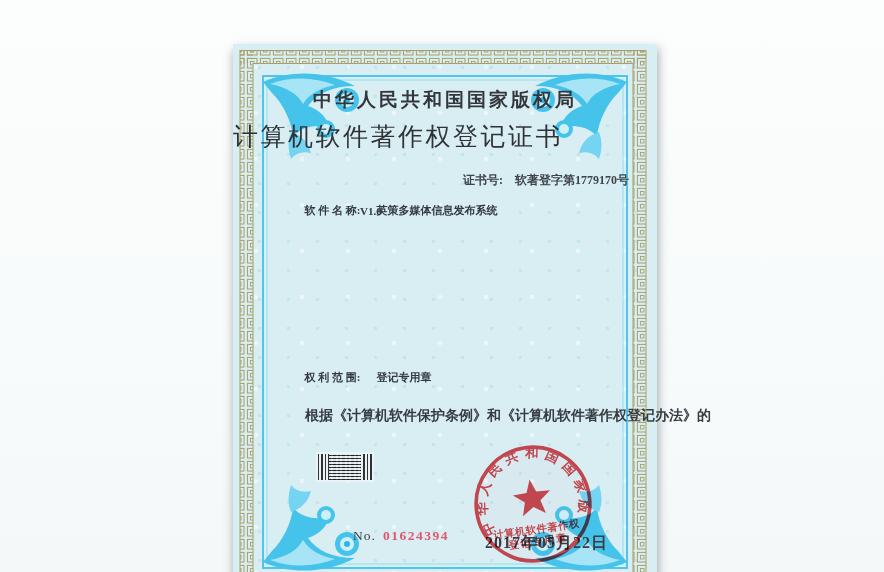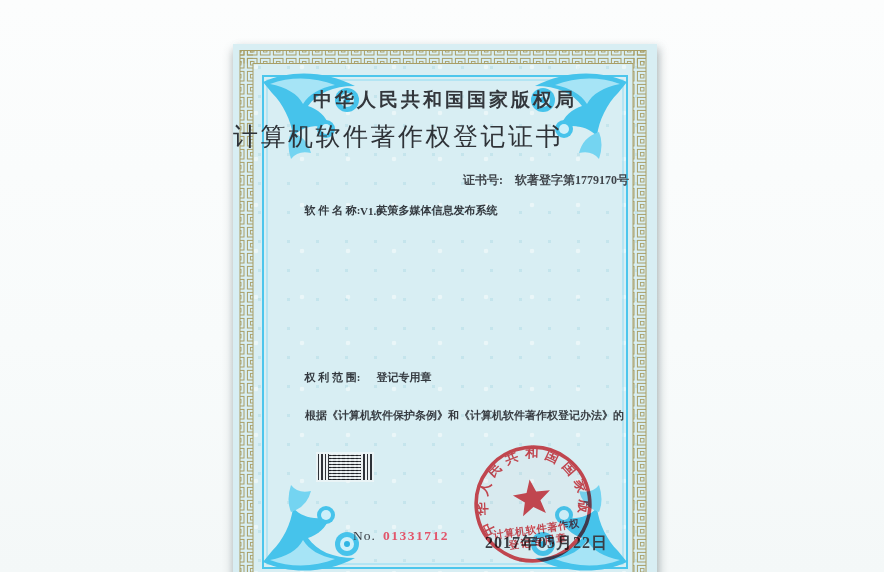--- a/index.html
+++ b/index.html
@@ -39,21 +39,21 @@
   .cert-no .cn-label{margin-right:12px;}
 
   .row{position:absolute;left:55px;font-size:11px;font-weight:700;color:#343a40;white-space:pre;}
   .row .lbl{display:inline-block;width:72px;white-space:pre;}
   .row .val{white-space:pre;}
   .r1{top:147px}.r2{top:191px}.r3{top:231px}.r4{top:259px}.r5{top:287px}.r6{top:314px}.r7{top:341px}
   .version{position:absolute;left:127px;top:161px;font-size:11px;font-weight:700;color:#343a40;text-align:right;}
 
   .statement{
     position:absolute;left:50px;top:358px;width:340px;
-    font-size:11px;font-weight:700;color:#373c42;line-height:27px;
+    font-size:14px;font-weight:700;color:#373c42;line-height:27px;
   }
   .statement .l1{text-indent:22px;white-space:nowrap;}
   .statement .l2{white-space:nowrap;}
 
   .barcode{
     position:absolute;left:85px;top:410px;width:54px;height:26px;
     background:repeating-linear-gradient(90deg,#2e3238 0 1.5px,#edf2f3 1.5px 3.5px);
     box-shadow:0 0 0 2px rgba(240,246,247,.75);
   }
   .bc-2d{
@@ -141,21 +141,21 @@
 
     <div class="statement">
       <div class="l1">根据《计算机软件保护条例》和《计算机软件著作权登记办法》的</div>
     </div>
 
     <div class="barcode">
       <div class="bc-2d"></div>
     </div>
 
     <div class="serial">
-      <span class="no">No.</span><span class="num">01331712</span>
+      <span class="no">No.</span><span class="num">01624394</span>
     </div>
 
     <div class="issue-date">2017年05月22日</div>
 
     <svg class="seal" viewBox="0 0 120 120" xmlns="http://www.w3.org/2000/svg">
       <circle cx="60" cy="60" r="55" fill="rgba(255,120,120,0.03)" stroke="#e13b44" stroke-width="3.5"></circle>
       <path id="ringPath" d="M 22,84 A 45,45 0 1 1 98,84" fill="none"></path>
       <text font-size="13" letter-spacing="5.5">
         <textPath href="#ringPath" startOffset="2">中华人民共和国国家版权局</textPath>
       </text>

